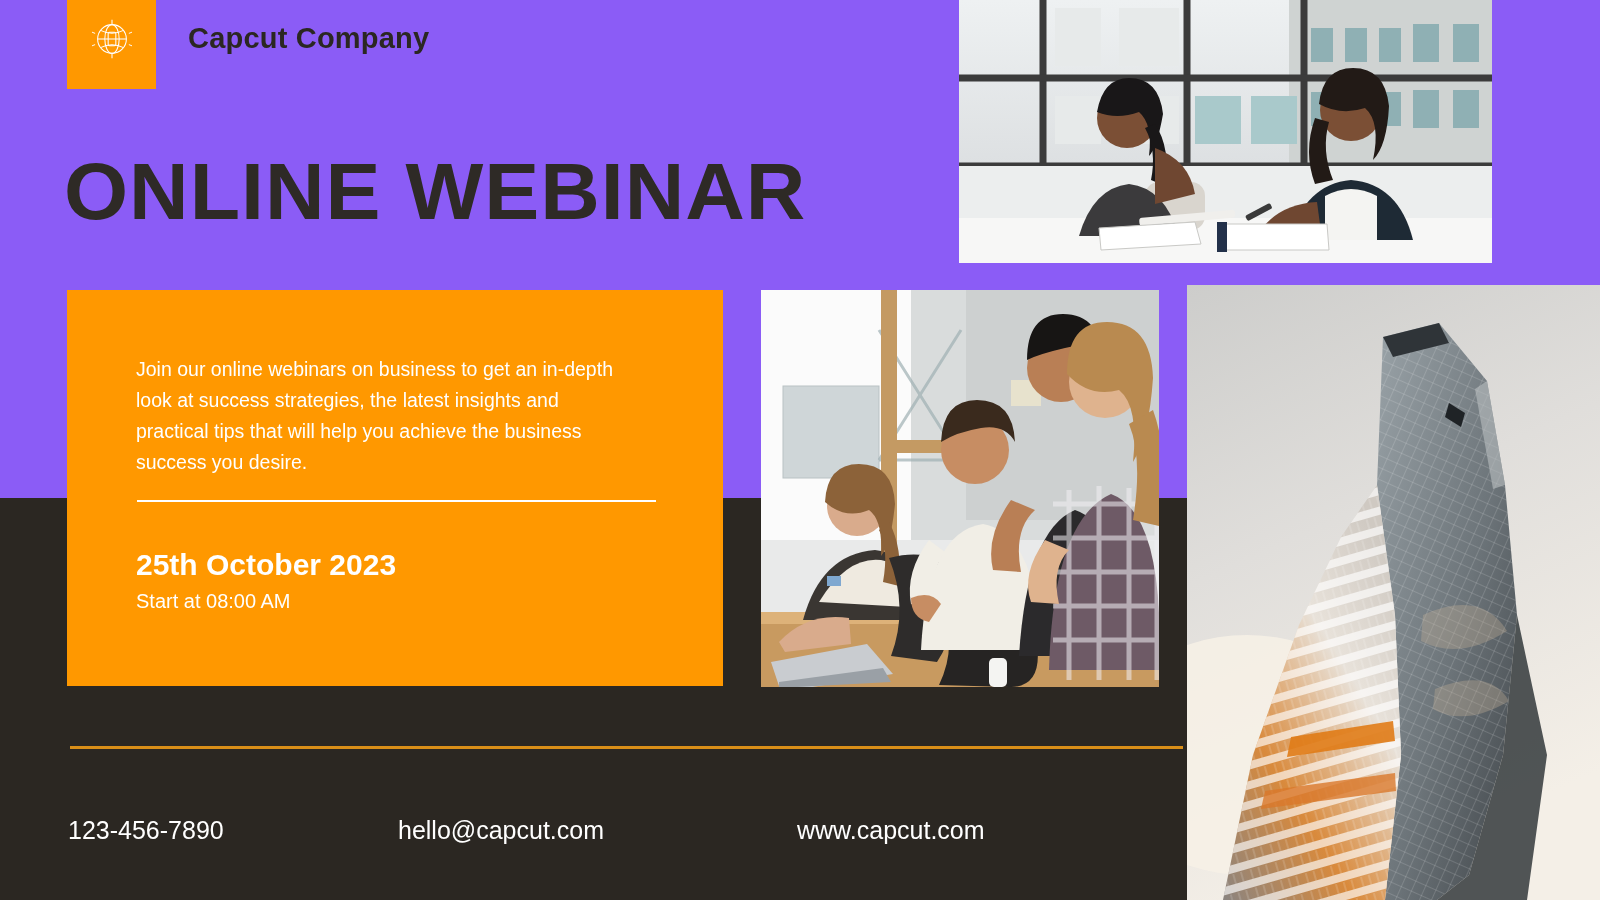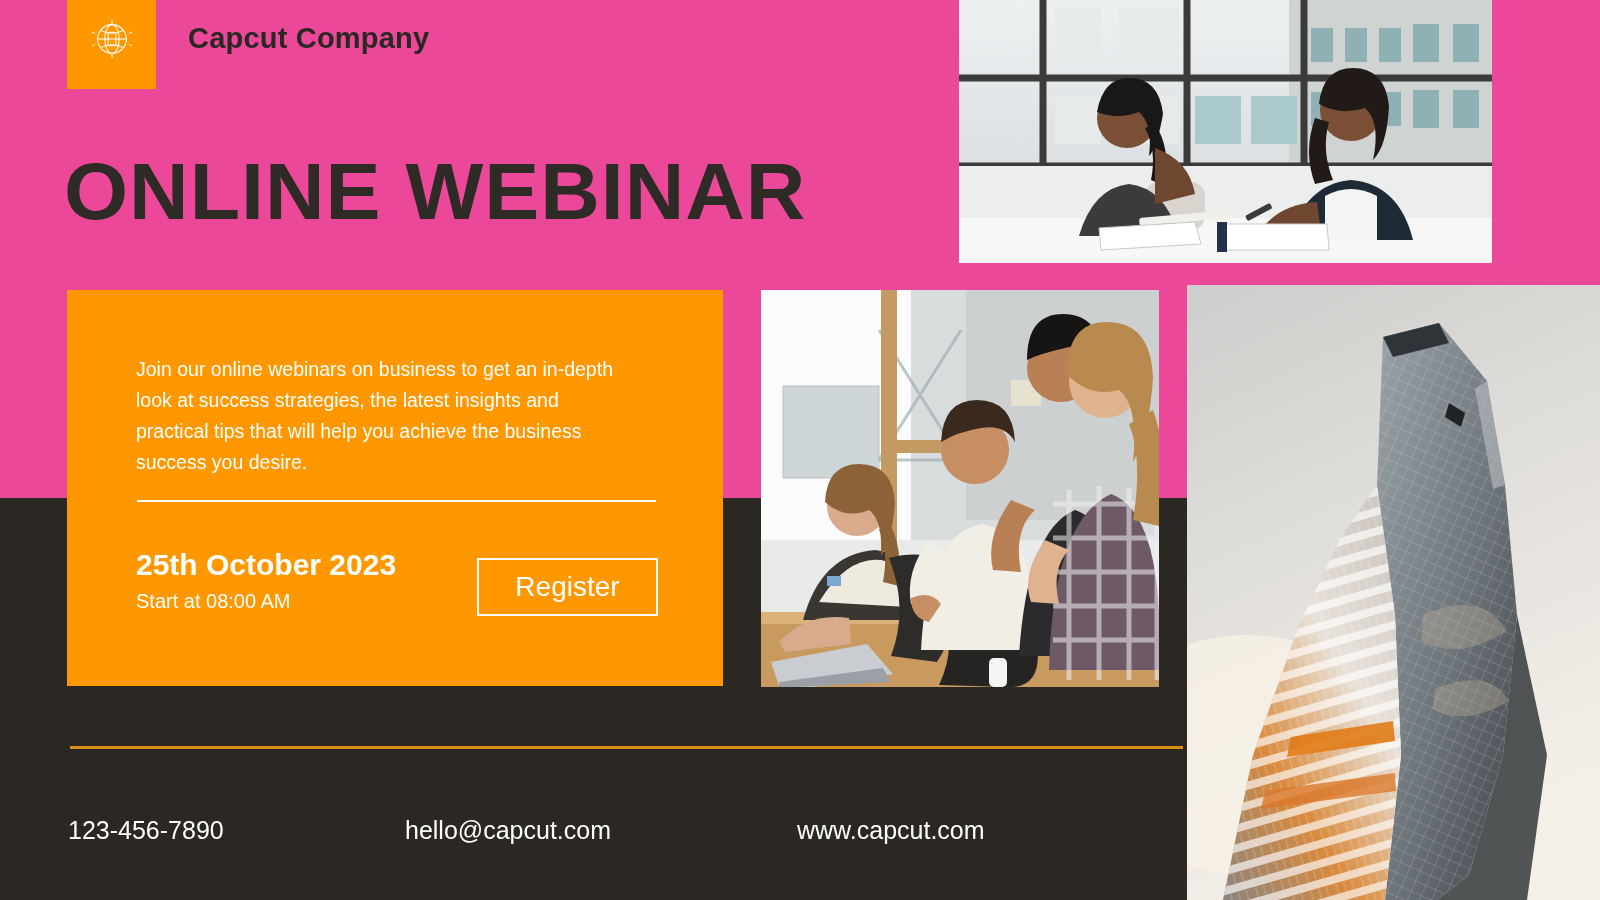--- a/index.html
+++ b/index.html
@@ -8,21 +8,21 @@
     background: #ffffff;
   }
   body {
     font-family: "Liberation Sans", sans-serif;
   }
   #poster {
     position: relative;
     width: 1600px;
     height: 900px;
     overflow: hidden;
-    background: #ec4899;
+    background: #8b5cf6;
   }
 
   
   .dark-panel {
     position: absolute;
     left: 0;
     top: 498px;
     width: 1600px;
     height: 402px;
     background: #2b2722;
@@ -167,21 +167,21 @@
     background: #d98e18;
   }
   .footer-item {
     position: absolute;
     top: 816px;
     font-size: 25px;
     color: #ffffff;
     white-space: nowrap;
   }
   .footer-phone { left: 68px; }
-  .footer-email { left: 398px; margin-left: 7px; }
+  .footer-email { left: 398px; }
   .footer-web   { left: 797px; }
 </style>
 </head>
 <body>
 
 <div id="poster">
 
   <div class="dark-panel"></div>
 
   <div class="logo-tile">
@@ -217,21 +217,20 @@
  look at success strategies, the latest insights and
 practical tips that will help you achieve the business
 success you desire.</div>
 
     <div class="card-rule"></div>
 
     <div class="event-date">25th October 2023</div>
 
     <div class="event-time">Start at 08:00 AM</div>
 
-    <div class="register-button">Register</div>
   </div>
 
   <div class="photo photo-meeting">
     <svg width="533" height="263" viewBox="0 0 533 263" aria-hidden="true">
       <defs>
         <linearGradient id="gWinSky" x1="0" y1="0" x2="0" y2="1">
           <stop offset="0%" stop-color="#eef1f2"></stop>
           <stop offset="100%" stop-color="#dcdfe1"></stop>
         </linearGradient>
       </defs>

